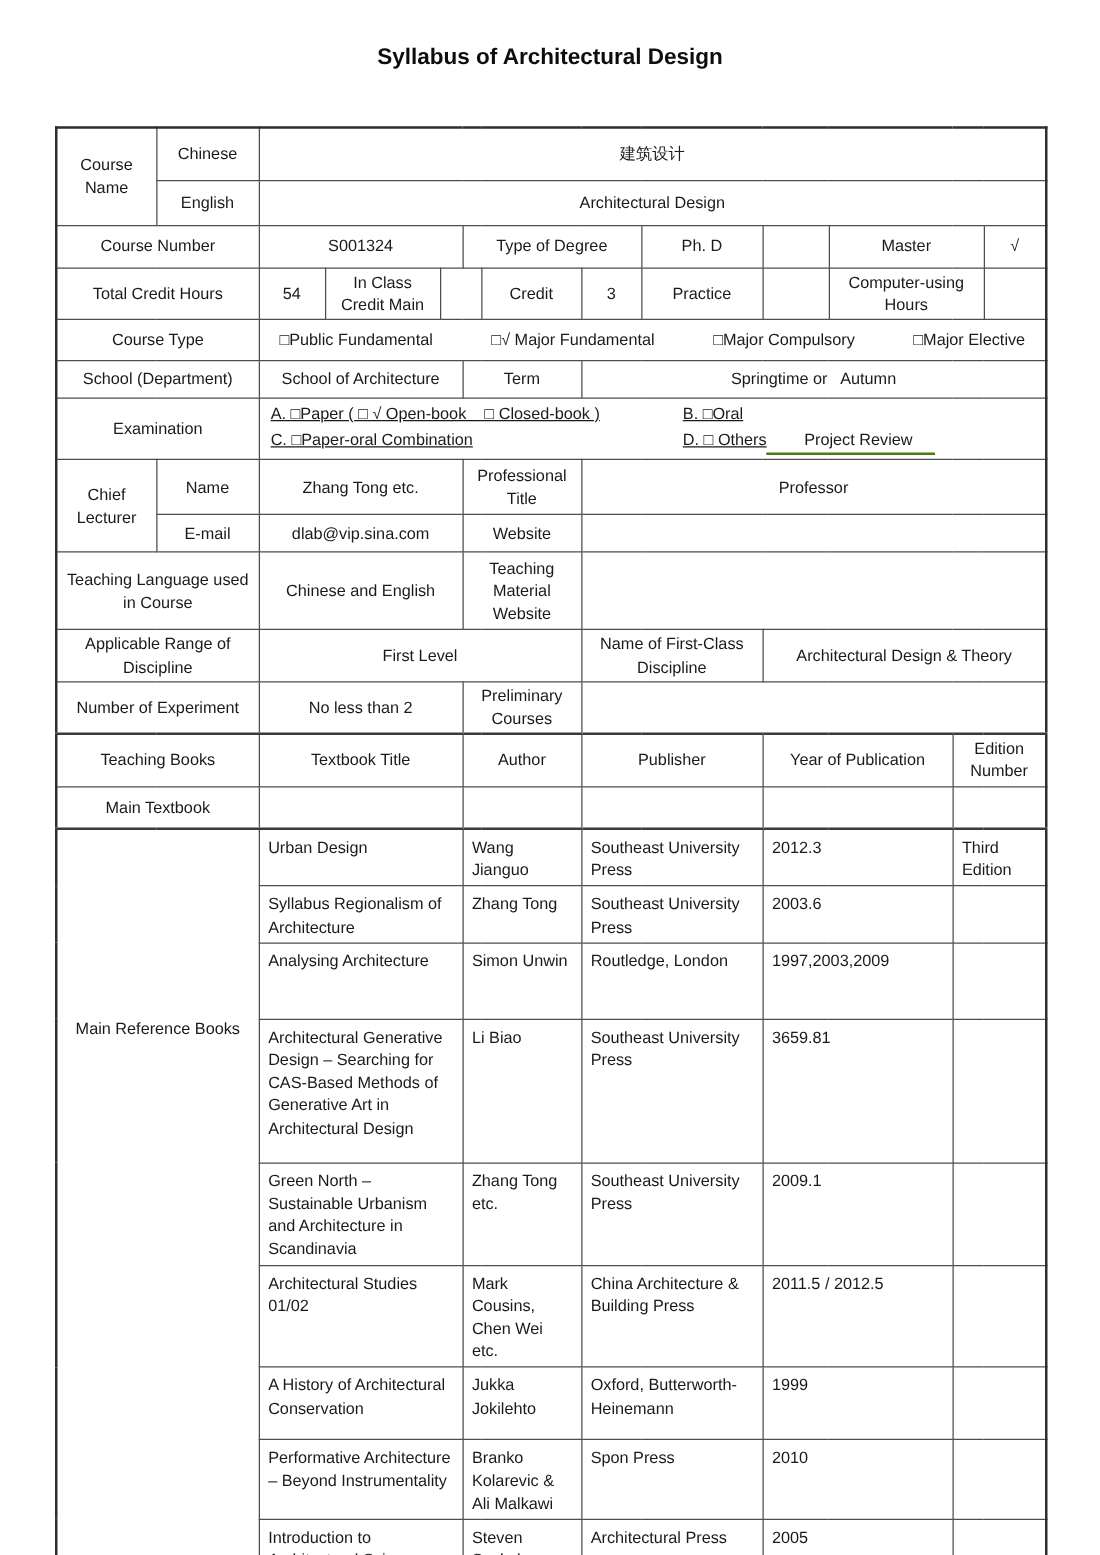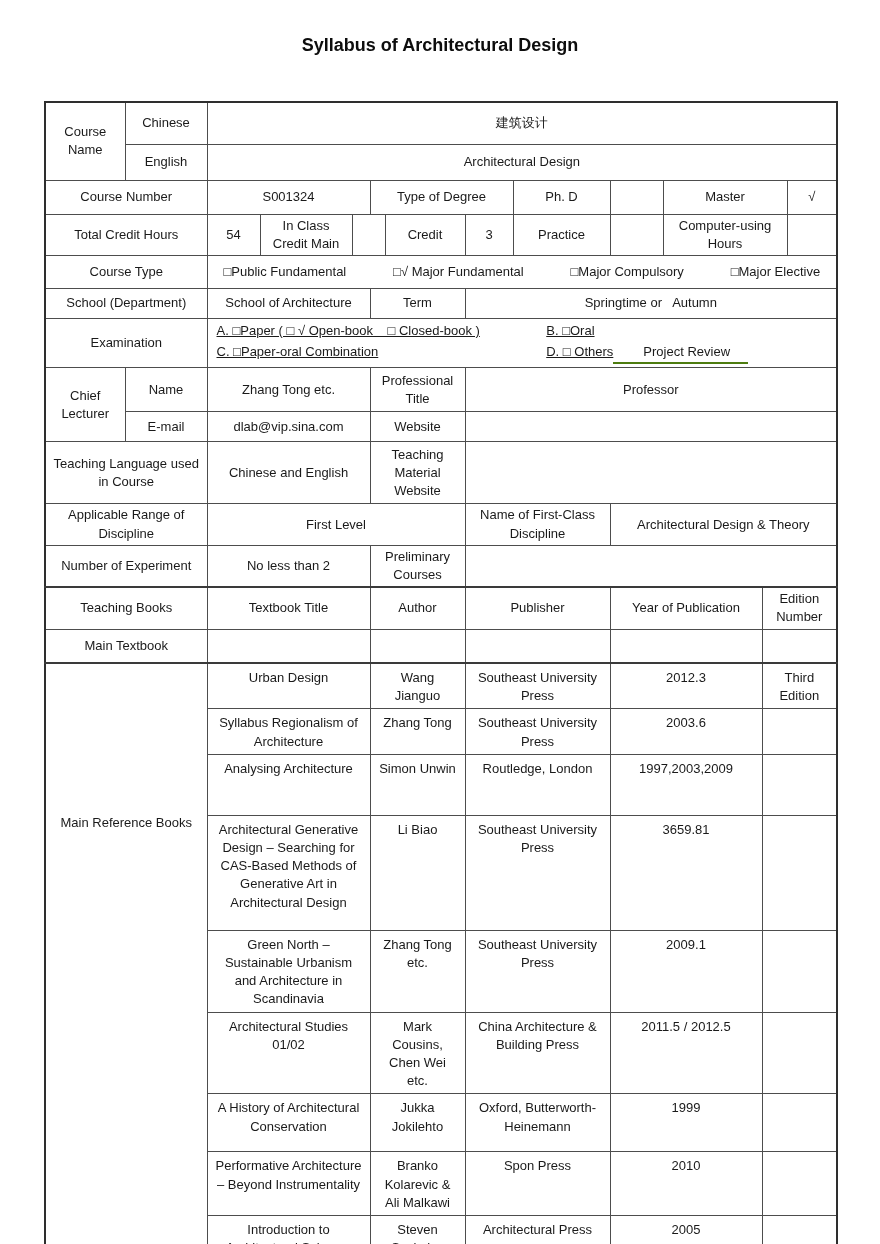--- a/index.html
+++ b/index.html
@@ -28,21 +28,21 @@
   }
   td {
     border: 1px solid #4d4d4d;
     text-align: center;
     vertical-align: middle;
     padding: 2px 4px;
     overflow: hidden;
     word-wrap: break-word;
   }
   td.bk {
-    text-align: center;
+    text-align: left;
     vertical-align: top;
     padding: 5px 7px 3px 7px;
   }
   td.ref-label-cell {
     vertical-align: top;
     padding-top: 150px;
     text-align: center;
   }
   .ct-options {
     display: flex;

